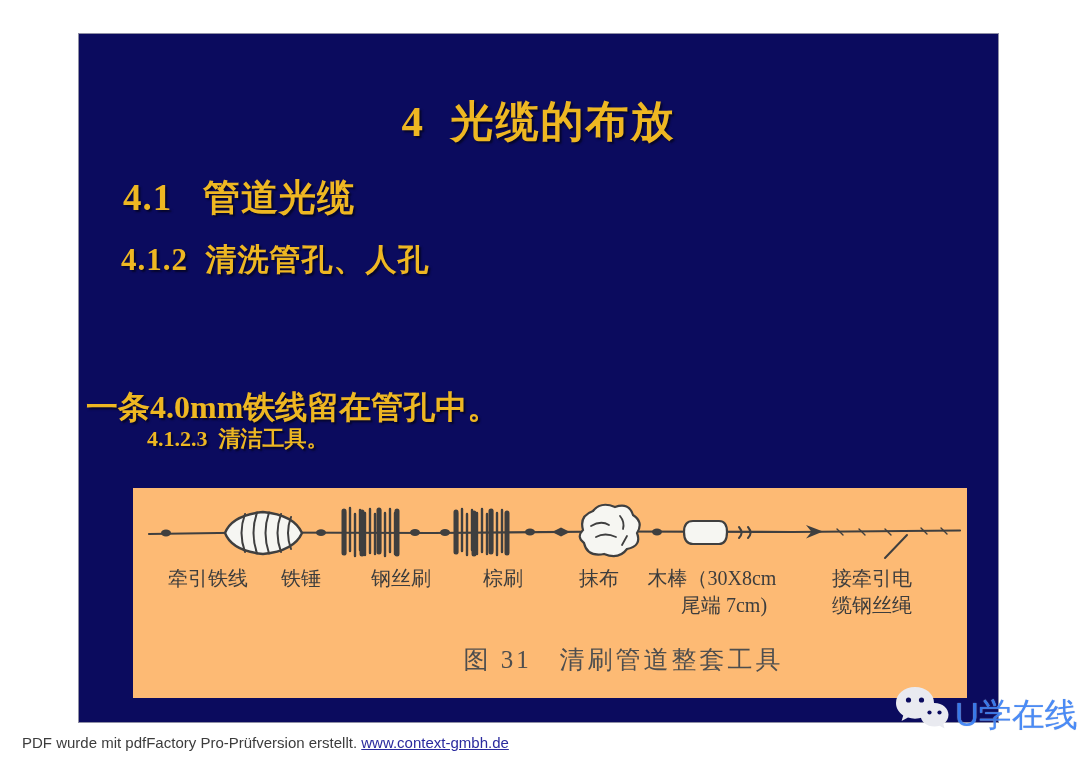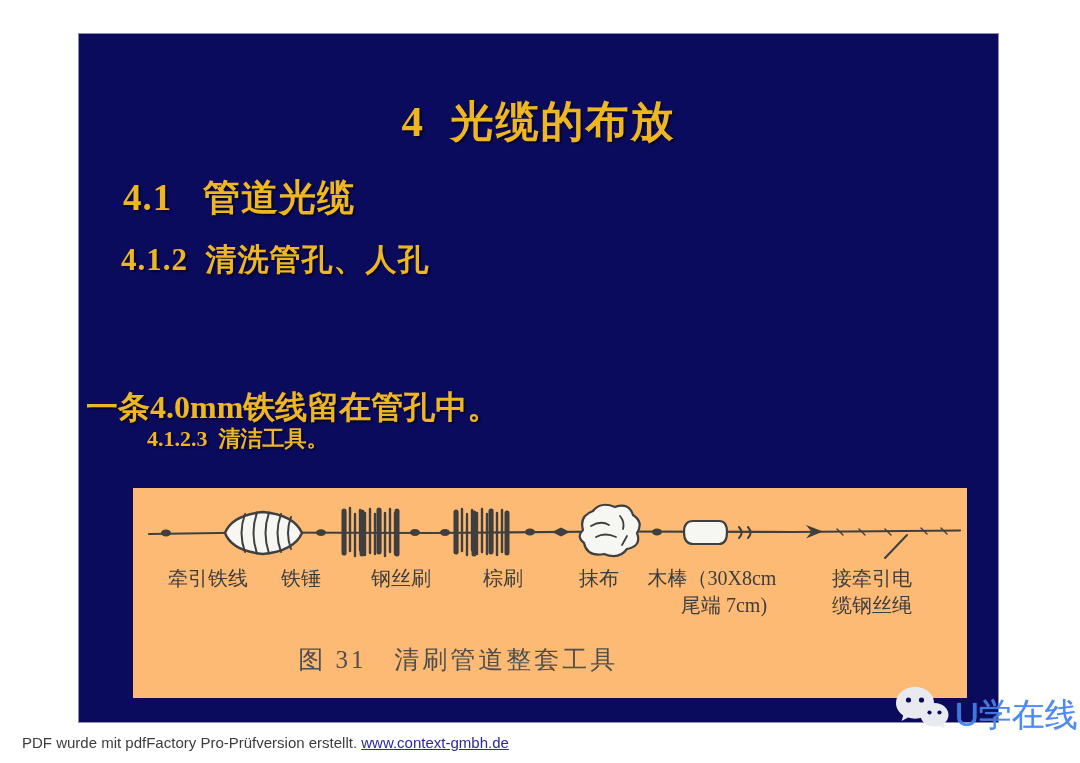--- a/index.html
+++ b/index.html
@@ -30,21 +30,21 @@
   #para-4122-l2 { position: absolute; left:  7px; top: 356px; font-size: 32px; }
   #para-4123    { position: absolute; left: 42px; top: 393px; font-size: 22px; margin-left: 26px; }
   
   #figure-31 {
     position: absolute; left: 54px; top: 454px; width: 834px; height: 210px;
     background: #fdba74;
   }
   #figure-31 svg { position: absolute; left: 0; top: 0; }
   #figure-caption {
     position: absolute; left: 0; top: 155px; width: 78%;
-    text-align: center; font-size: 25px; color: #4e4e4e;
+    text-align: right; font-size: 25px; color: #4e4e4e;
     letter-spacing: 3px; white-space: pre;
   }
   
   #watermark { position: absolute; left: 893px; top: 683px; width: 190px; height: 60px; }
   #watermark-text {
     position: absolute; left: 62px; top: 10px;
     font-size: 33px; color: #3b82f6; opacity: 0.92;
     font-family: "Liberation Sans", sans-serif;
     text-shadow: 0 0 1px #b9bcc9; white-space: nowrap;
   }

